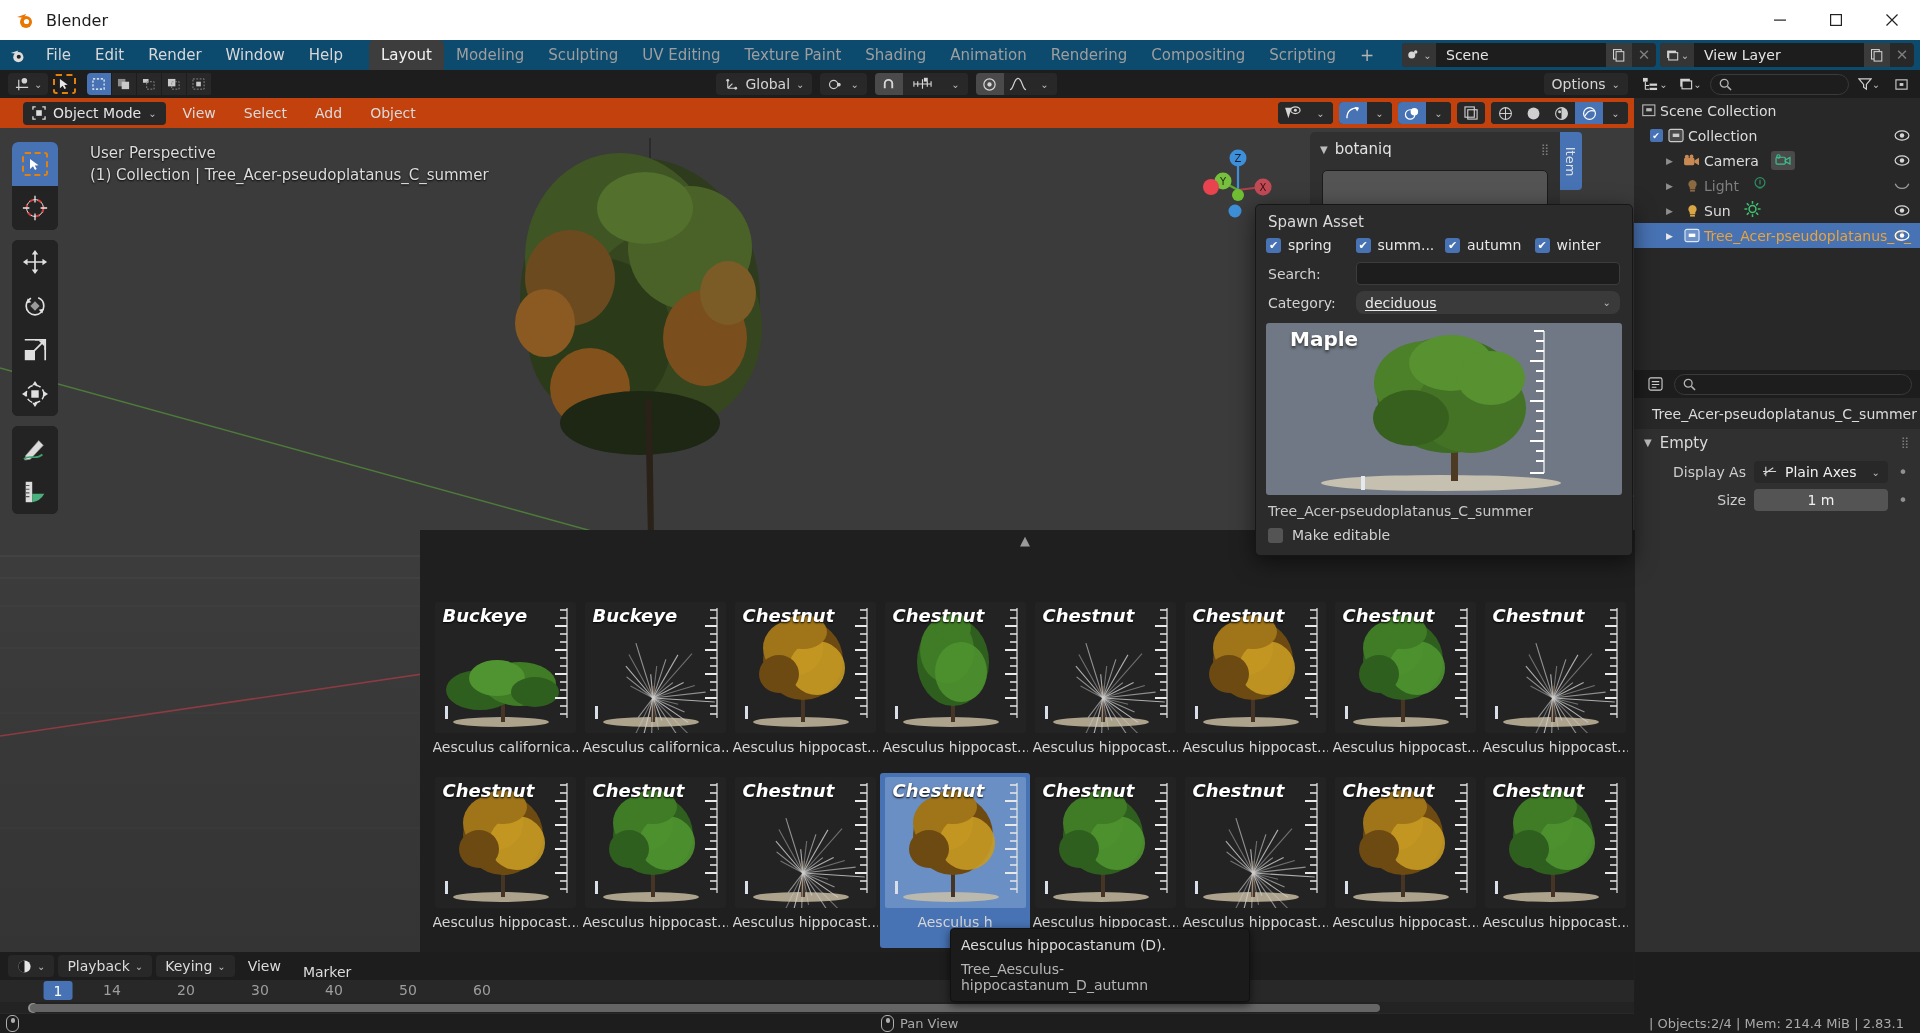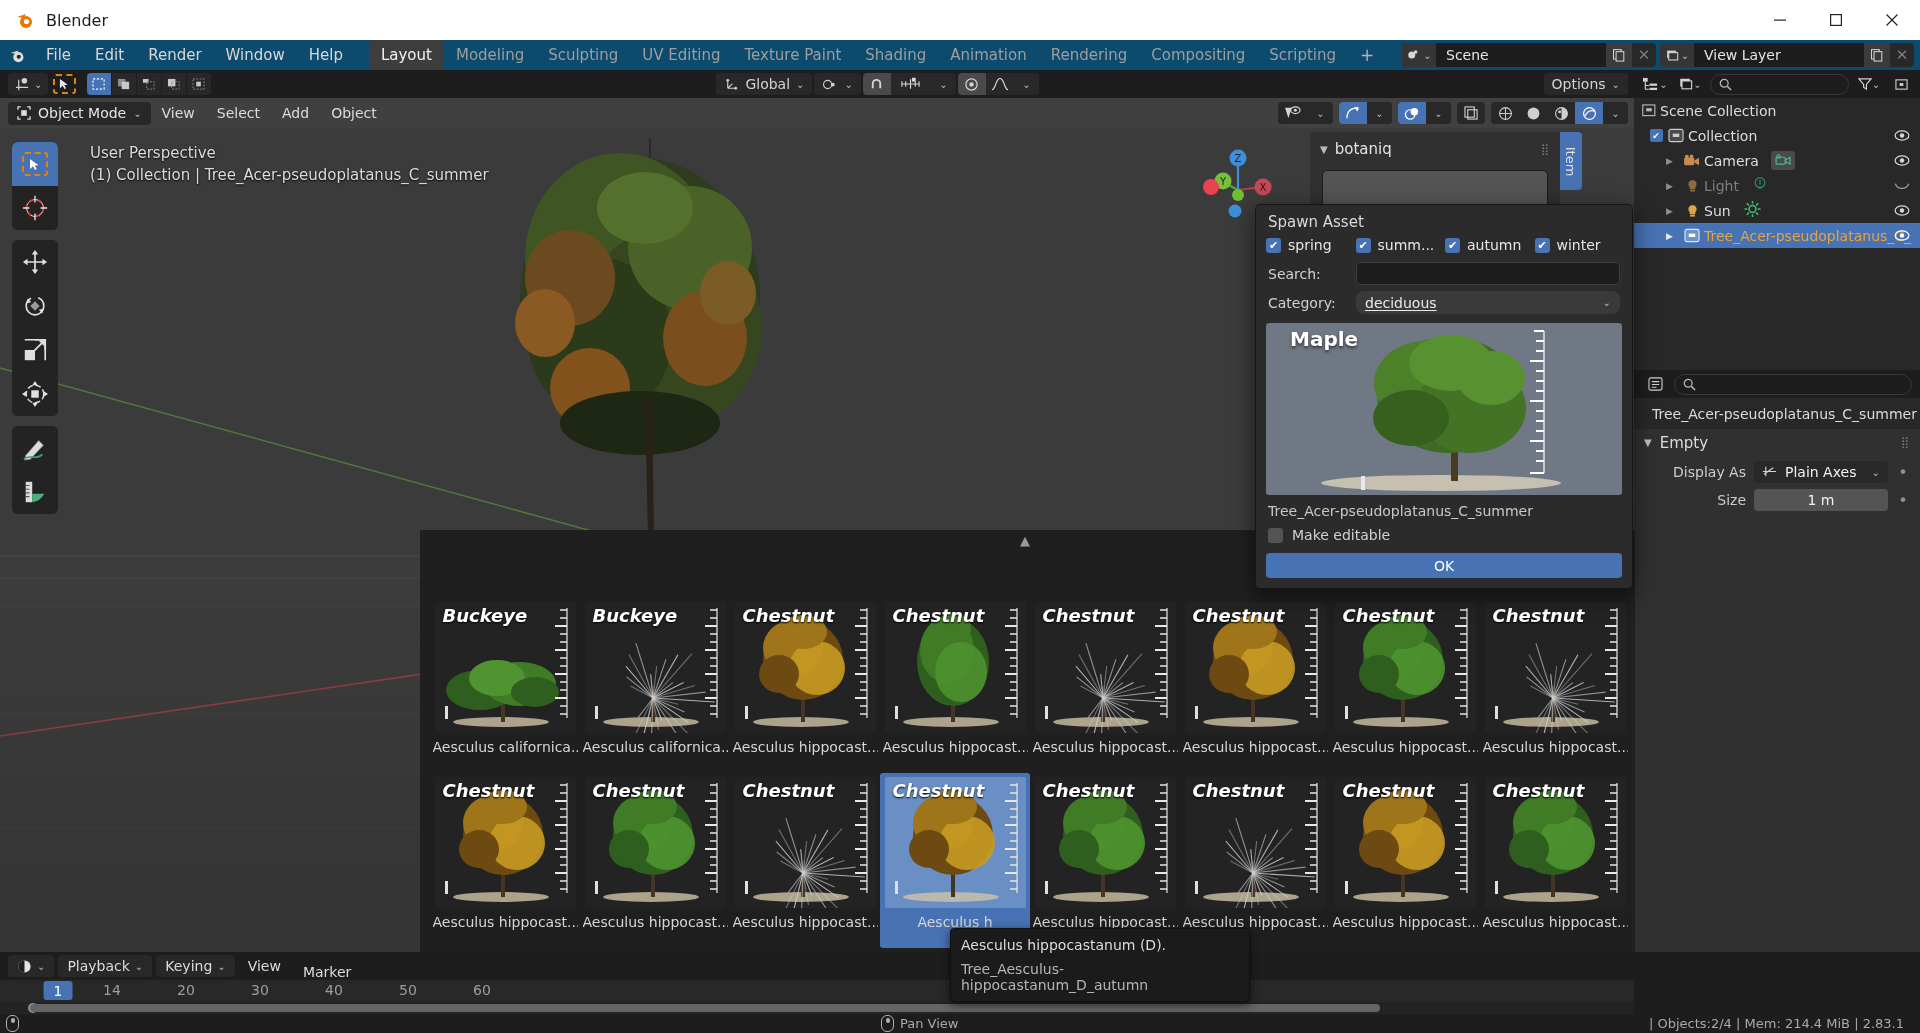--- a/index.html
+++ b/index.html
@@ -39,21 +39,21 @@
   .tool-grp{ display:flex; align-items:center; background:#282828; border-radius:4px; height:22px; overflow:hidden;}
   .tbtn{ height:22px; min-width:25px; display:flex; align-items:center; justify-content:center; background:#282828; color:#cfcfcf;}
   .tbtn.on{ background:#4772b3; }
   .sel-grp{ display:flex; background:#282828; border-radius:4px; overflow:hidden; margin-left:6px;}
   .sel-grp .tbtn{ border-right:1px solid #1d1d1d; }
   .vp-right{ margin-left:auto; display:flex; align-items:center; gap:5px; padding-right:6px;}
   .pill{ height:22px; display:flex; align-items:center; background:#282828; border-radius:4px; padding:0 8px; gap:6px; color:#d4d4d4; font-size:14px;}
   .orange-dash{ width:23px;height:20px; border:2px dashed #e2820c; border-radius:3px; }
 
   
-  #vpmode{ left:0; top:98px; width:1634px; height:30px; background:#404040; display:flex; align-items:center; padding-left:8px; }
+  #vpmode{ left:0; top:98px; width:1634px; height:30px; background:#c2410c; display:flex; align-items:center; padding-left:23px; gap:6px;}
   .modebox{ display:flex; align-items:center; gap:7px; background:#282828; border-radius:4px; height:23px; padding:0 9px; font-size:14px;}
   .menu-s{ padding:3px 11px; font-size:14px; color:#dcdcdc; border-radius:4px; }
   .mode-right{ margin-left:auto; display:flex; align-items:center; gap:6px; padding-right:6px;}
 
   
   #viewport{ left:0; top:128px; width:1634px; height:824px;
     background:linear-gradient(#3b3b3b 0%, #3b3b3b 52%, #3c3c3c 52%, #343434 100%); overflow:hidden;}
   #vp-overlay-text{ left:90px; top:142px; line-height:22px; font-size:15px; color:#dcdcdc; text-shadow:0 1px 2px #000; }
   
   #lefttools{ left:12px; top:142px; width:46px; display:flex; flex-direction:column; gap:10px; }
@@ -282,21 +282,21 @@
         </svg>
       </span>
     <span class="tbtn">
         <svg width="14" height="13" viewBox="0 0 15 14">
           <rect x="1" y="1" width="12" height="11" fill="none" stroke="#8d8d8d" stroke-dasharray="2 1.6"></rect>
           <rect x="4.5" y="4" width="5" height="5" fill="#c9c9c9"></rect>
         </svg>
       </span>
   </div>
 
-  <div style="margin-left:500px; display:flex; gap:2px; align-items:center;">
+  <div style="margin-left:500px; display:flex; gap:8px; align-items:center;">
     <div class="pill">
       <svg width="15" height="15" viewBox="0 0 16 16">
           <path d="M4 12 L4 4 M4 12 L12 12 M4 12 L9 7" stroke="#cfcfcf" stroke-width="1.2"></path>
           <circle cx="4" cy="3.5" r="1.5" fill="#cfcfcf"></circle>
           <circle cx="12.5" cy="12" r="1.5" fill="#cfcfcf"></circle>
         </svg>
       <span>Global</span>
         <span class="cv">⌄</span>
     </div>
     <div class="pill">
@@ -1465,21 +1465,20 @@
         <line x1="264" y1="150" x2="278" y2="150"></line>
         <line x1="278" y1="8" x2="278" y2="150" stroke-width="1.2"></line>
       </g>
     </svg>
   </div>
   <div class="sp-assetname">Tree_Acer-pseudoplatanus_C_summer</div>
   <div class="sp-make">
     <span class="cbx off">✔</span>
     <span>Make editable</span>
   </div>
-  <div class="sp-ok">OK</div>
 </div>
 
 <div id="timeline" class="abs">
   <div class="tl-head">
     <span class="tl-box">
       <svg width="15" height="15" viewBox="0 0 16 16">
           <circle cx="8" cy="8" r="6.5" fill="#e4e4e4"></circle>
           <path d="M8 1.5 A6.5 6.5 0 0 0 8 14.5 Z" fill="#1d1d1d"></path>
         </svg>
         <span class="cv">⌄</span>

